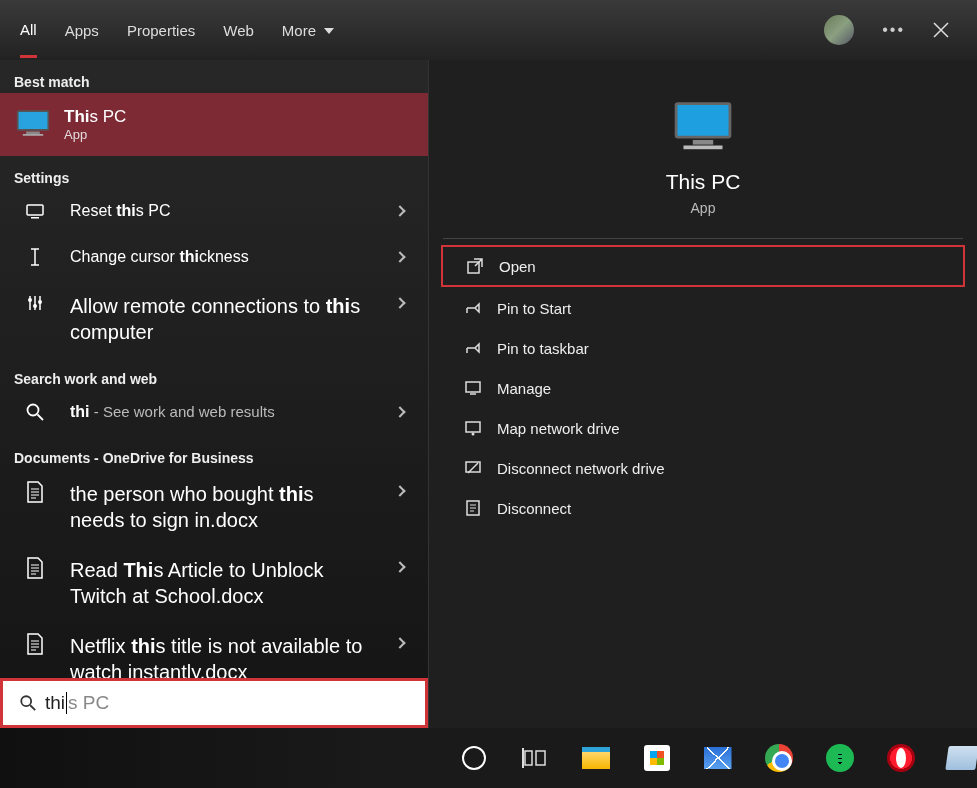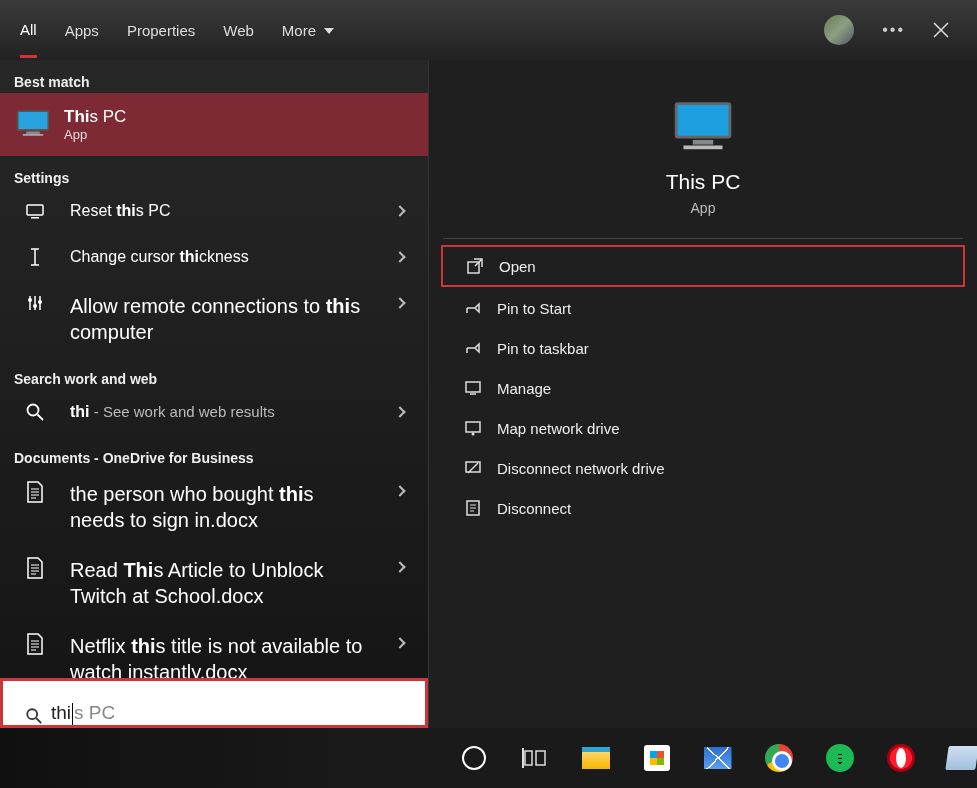--- a/index.html
+++ b/index.html
@@ -96,22 +96,22 @@
   .action .aico { width: 20px; display:flex; justify-content:center; color:#ddd;}
   .action.highlight { border: 2px solid #d13438; }
   .action + .action { margin-top: 2px; }
 
   
   .searchbar {
     position: absolute; left: 0; bottom: 60px;
     width: 428px; height: 50px;
     background: #fff;
     border: 3px solid #d13438;
-    display: flex; align-items: flex-end;
-    padding: 0 22px;
+    display: flex; align-items: center;
+    padding: 0 16px;
   }
   .searchbar .sico svg { width:18px; height:18px; display:block;}
   .searchbar .sico { color:#333; margin-right: 8px;}
   .search-text { font-size: 19px; color: #222; position:relative;}
   .search-ghost { color: #888; }
   .caret { display:inline-block; width:1px; height:22px; background:#000; vertical-align:middle; margin:0 1px;}
 
   
   .taskbar {
     position:absolute; bottom:0; left:0; right:0; height:60px;

